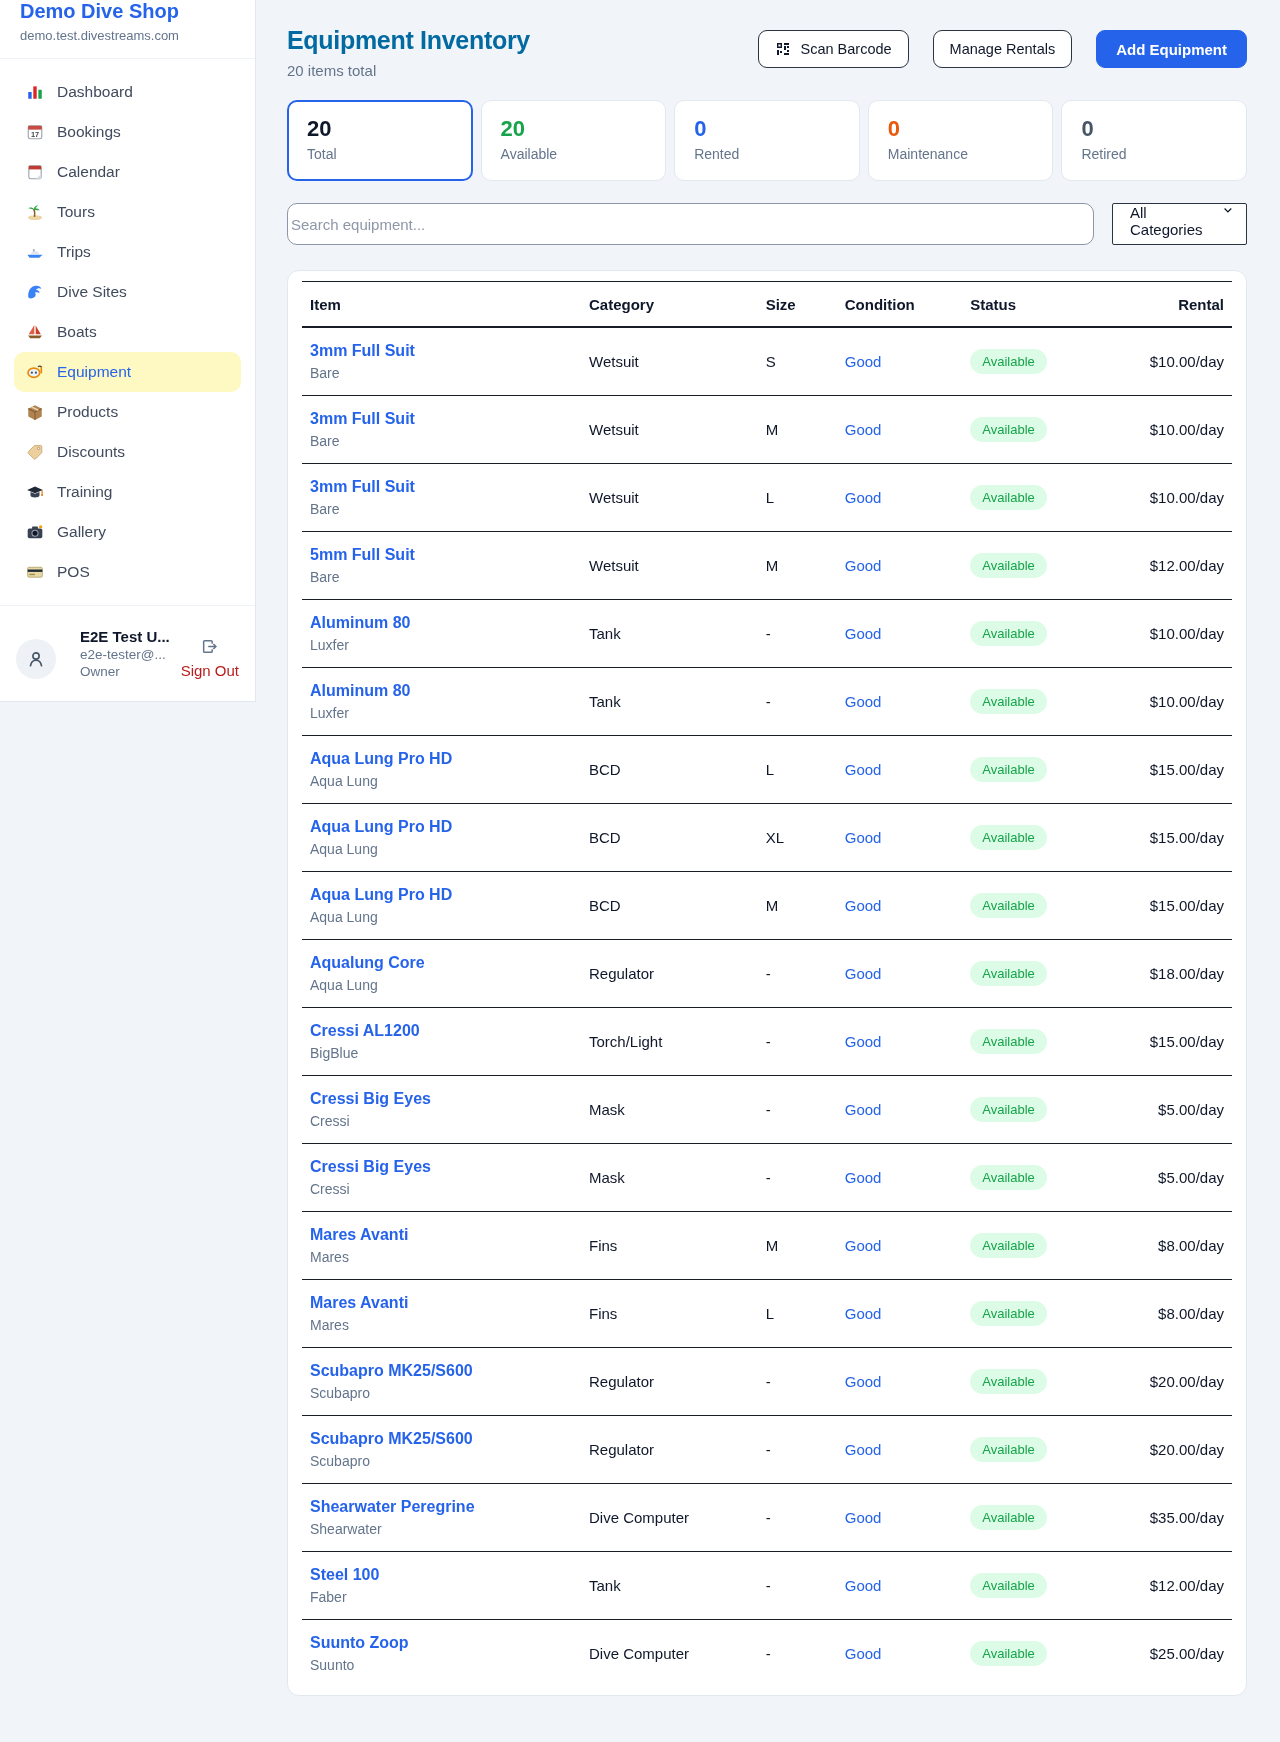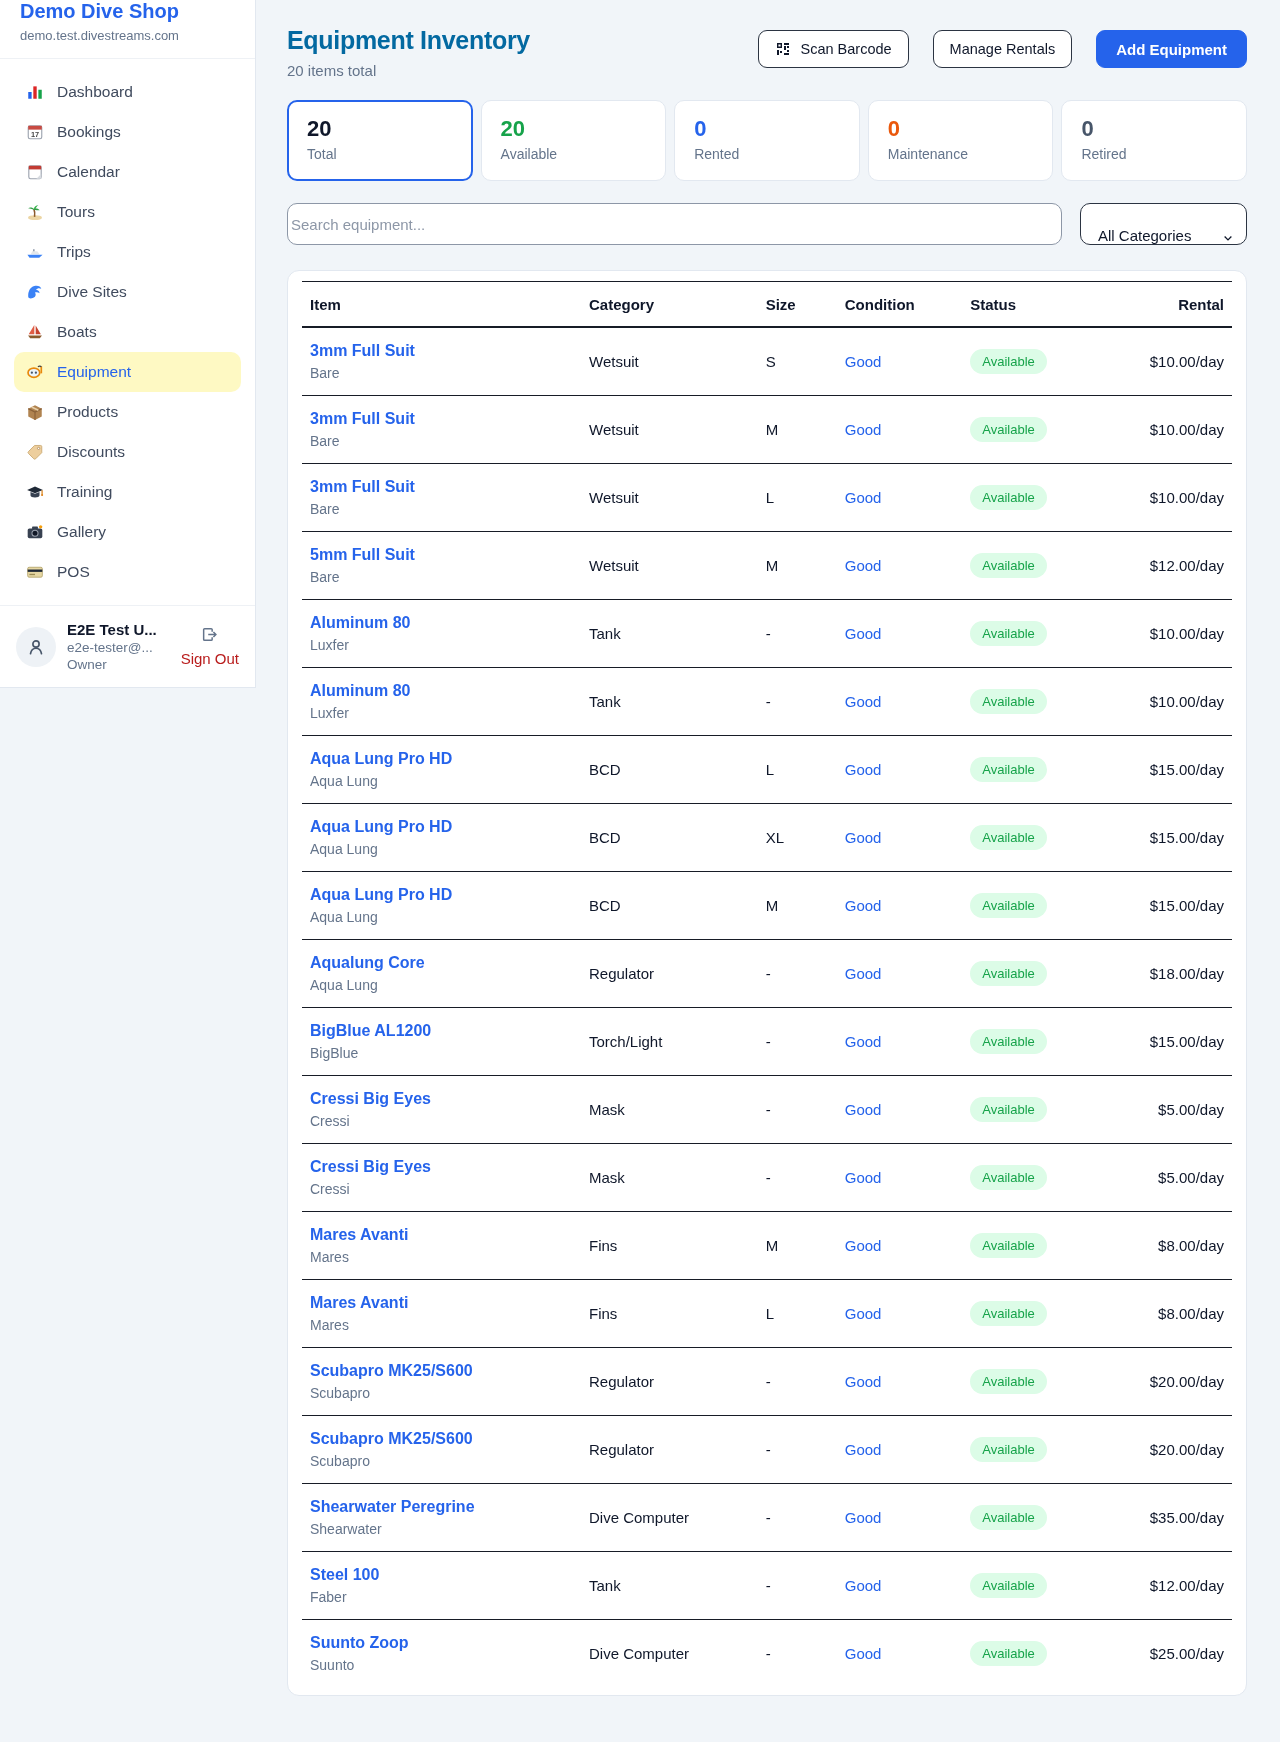--- a/index.html
+++ b/index.html
@@ -15,21 +15,21 @@
   
   .sidebar { width:256px; min-width:256px; background:#fff; border-right:1px solid #e2e8f0; border-bottom:1px solid #e2e8f0; }
   .brand { padding:0 20px 15px; border-bottom:1px solid #eef1f5; }
   .brand-name { color:#2563eb; font-size:20px; font-weight:800; }
   .brand-domain { color:#64748b; font-size:13px; margin-top:5px; }
   .nav { padding:13px 14px; }
   .nav-item { display:flex; align-items:center; gap:13px; padding:11px 12px; border-radius:10px; color:#404b5e; font-size:15.5px; cursor:pointer; }
   .nav-item.active { background:#fef9c3; color:#2563eb; font-weight:400; }
   .icon-16 { width:18px; height:18px; display:inline-flex; flex:none; }
   .icon-16 svg { width:18px; height:18px; }
-  .user { border-top:1px solid #eef1f5; padding:15px 16px; display:flex; gap:11px; align-items:center; }
+  .user { border-top:1px solid #eef1f5; padding:22px 16px; display:flex; gap:24px; align-items:flex-end; }
   .avatar { width:40px; height:40px; border-radius:50%; background:#eef2f6; display:flex; align-items:center; justify-content:center; flex:none; }
   .avatar svg { width:20px; height:20px; }
   .user-meta { min-width:0; }
   .user-name { font-weight:700; font-size:15px; color:#0f172a; white-space:nowrap; }
   .user-email { font-size:13.5px; color:#64748b; margin-top:2px; white-space:nowrap; }
   .user-role { font-size:13.5px; color:#64748b; margin-top:2px; }
   .signout { display:flex; align-items:center; gap:7px; background:none; border:none; color:#b91c1c; font-size:15px; margin-left:auto; cursor:pointer; font-family:inherit; padding:0; white-space:nowrap;flex-direction:column; }
   .signout svg { width:17px; height:17px; }
 
   
@@ -45,21 +45,21 @@
 
   .stats { display:flex; gap:8px; margin-bottom:22px; }
   .stat-card { flex:1; background:#fff; border:1px solid #e2e8f0; border-radius:10px; padding:15px 19px; height:81px; cursor:pointer; }
   .stat-card.selected { border:2px solid #2563eb; padding:14px 18px; }
   .stat-value { font-size:22px; font-weight:800; }
   .stat-label { font-size:14px; color:#64748b; margin-top:4px; }
 
   .filters { display:flex; gap:18px; margin-bottom:25px; }
   .search { flex:1; height:42px; border:1px solid #8d97a7; border-radius:10px; padding:0 3px; font-size:15px; font-family:inherit; color:#0f172a; background:#fff; outline:none; }
   .search::placeholder { color:#8d97a7; }
-  .select { width:167px; height:42px; border:1px solid #2b3442; border-radius:10px; background:#fff; display:flex; align-items:flex-end; justify-content:space-between; padding:0 12px 0 17px; font-size:15px; color:#0f172a; cursor:pointer; }
+  .select { width:135px; height:42px; border:1px solid #2b3442; border-radius:2px; background:#fff; display:flex; align-items:flex-start; justify-content:space-between; padding:0 12px 0 17px; font-size:15px; color:#0f172a; cursor:pointer; }
   .select svg { width:12px; height:12px; }
 
   .table-card { background:#fff; border:1px solid #e2e8f0; border-radius:12px; padding:10px 14px 8px; margin-bottom:26px; }
   table { width:100%; border-collapse:collapse; }
   thead th { text-align:left; font-size:15px; font-weight:700; color:#0f172a; padding:14px 8px 13px; border-top:1px solid #171c26; border-bottom:2px solid #171c26; }
   .col-right { text-align:right; }
   tbody td { padding:14px 8px; vertical-align:middle; font-size:15px; color:#0f172a; }
   tbody tr:not(:last-child) td { border-bottom:1px solid #171c26; }
   .item-name { color:#2563eb; font-size:16px; font-weight:600; cursor:pointer; }
   .item-brand { color:#64748b; font-size:14px; margin-top:5px; }
@@ -415,21 +415,21 @@
                 <div class="item-brand">Aqua Lung</div>
               </td>
               <td>Regulator</td>
               <td>-</td>
               <td><span class="cond">Good</span></td>
               <td><span class="badge">Available</span></td>
               <td class="col-right rental">$18.00/day</td>
             </tr>
             <tr>
               <td>
-                <div class="item-name">BigBlue AL1200</div>
+                <div class="item-name">Cressi AL1200</div>
                 <div class="item-brand">BigBlue</div>
               </td>
               <td>Torch/Light</td>
               <td>-</td>
               <td><span class="cond">Good</span></td>
               <td><span class="badge">Available</span></td>
               <td class="col-right rental">$15.00/day</td>
             </tr>
             <tr>
               <td>

